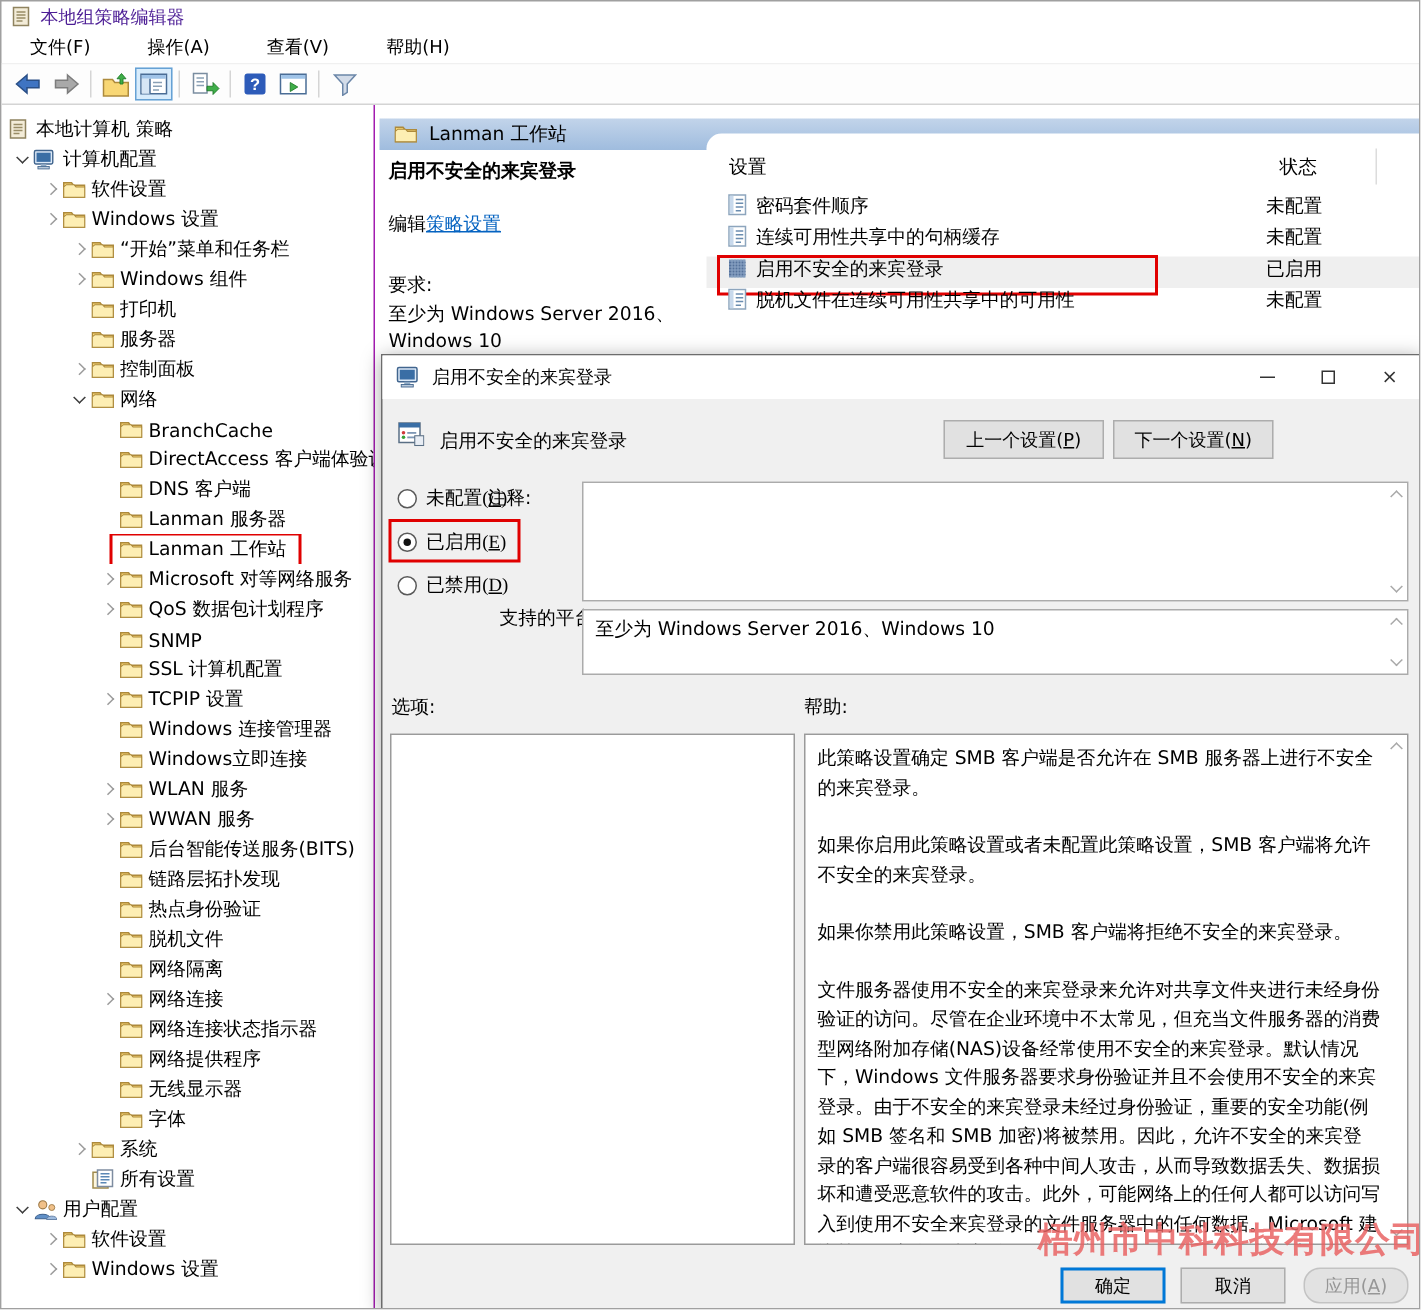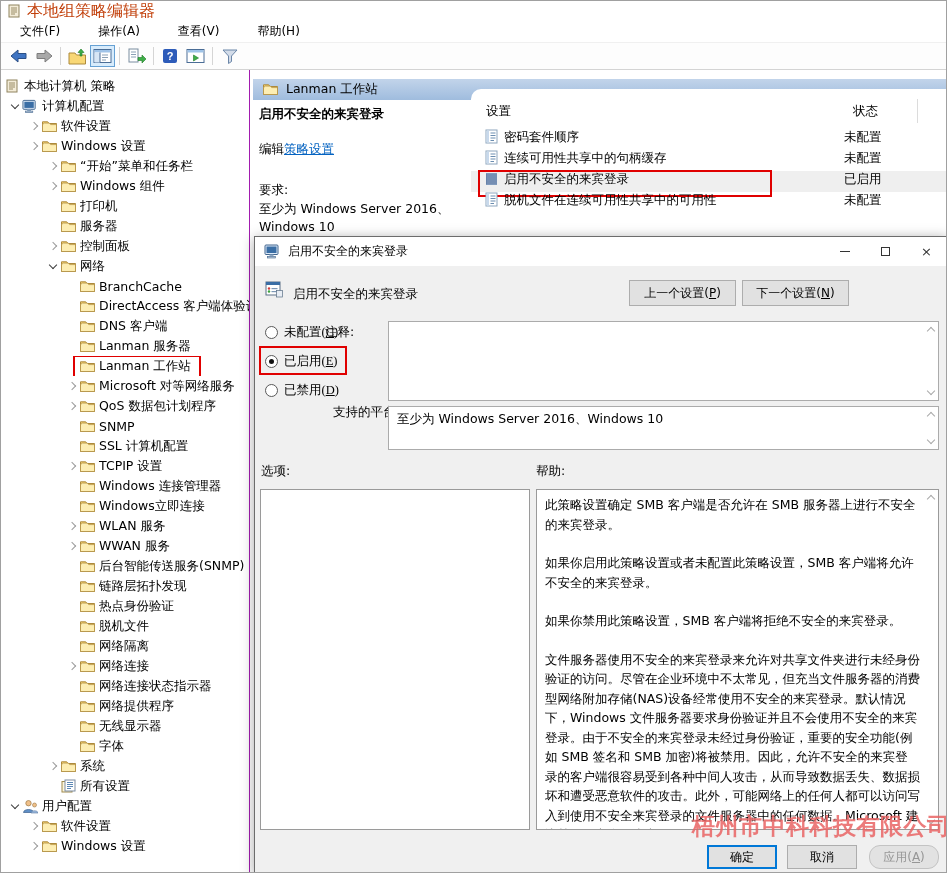--- a/index.html
+++ b/index.html
@@ -1,21 +1,21 @@
 <!DOCTYPE html>
 <html><head>
 <meta charset="utf-8">
 <style>
   * { box-sizing: border-box; margin: 0; padding: 0; }
   html,body { width: 947px; height: 873px; overflow: hidden; }
   body { font-family: "DejaVu Sans", "Liberation Sans", sans-serif; font-size: 12.5px; color:#000; background:#fff; }
   .win { position: relative; width: 947px; height: 873px; background:#fff; border:1px solid #a0a0a0; overflow:hidden; }
 
   
-  .titlebar { height:20px; display:flex; align-items:center; gap:6px; padding-left:6px; color:#c2410c; font-size:16px; }
+  .titlebar { height:20px; display:flex; align-items:center; gap:6px; padding-left:6px; color:#4c1d95; font-size:12px; }
   .menubar { height:22px; display:flex; align-items:center; font-size:12px; border-bottom:1px solid #f0f0f0;}
   .mitem { padding:3px 19px; cursor:default; }
   .toolbar { height:27px; display:flex; align-items:center; padding-left:5px; border-bottom:1px solid #d4d4d4; background:#fdfdfd;}
   .titem { width:25px; height:22px; display:flex; align-items:center; justify-content:center; }
   .titem.active { background:#d8ecfc; border:1px solid #66a1d4; }
   .titem.sep { width:1px; height:18px; background:#d5d5d5; margin:0 4px; padding:0; }
 
   
   .tree { position:absolute; left:0; top:69px; width:249px; bottom:0; background:#fff; border-right:1px solid #a21caf; overflow:hidden; padding-top:6px; }
   .trow { height:20px; display:flex; align-items:center; white-space:nowrap; overflow:hidden; position:relative; }
@@ -455,21 +455,21 @@
       </div>
 
       <div class="trow lvl4">
         <span class="chev"></span>
         <span class="nicon">
           <svg width="15" height="13" viewBox="0 0 15 13">
             <path d="M.5 1.8h5.2l1.3 1.7h7.5v8H.5Z" fill="#f8d775" stroke="#ad8a3c"></path>
             <path d="M.5 11.5V4.6l1.8-1.5h5l1.4 1.5h5.8v6.9Z" fill="#fdeeb3" stroke="#ad8a3c" stroke-width=".7"></path>
           </svg>
         </span>
-        <span class="nlabel">后台智能传送服务(SNMP)</span>
+        <span class="nlabel">后台智能传送服务(BITS)</span>
       </div>
 
       <div class="trow lvl4">
         <span class="chev"></span>
         <span class="nicon">
           <svg width="15" height="13" viewBox="0 0 15 13">
             <path d="M.5 1.8h5.2l1.3 1.7h7.5v8H.5Z" fill="#f8d775" stroke="#ad8a3c"></path>
             <path d="M.5 11.5V4.6l1.8-1.5h5l1.4 1.5h5.8v6.9Z" fill="#fdeeb3" stroke="#ad8a3c" stroke-width=".7"></path>
           </svg>
         </span>

